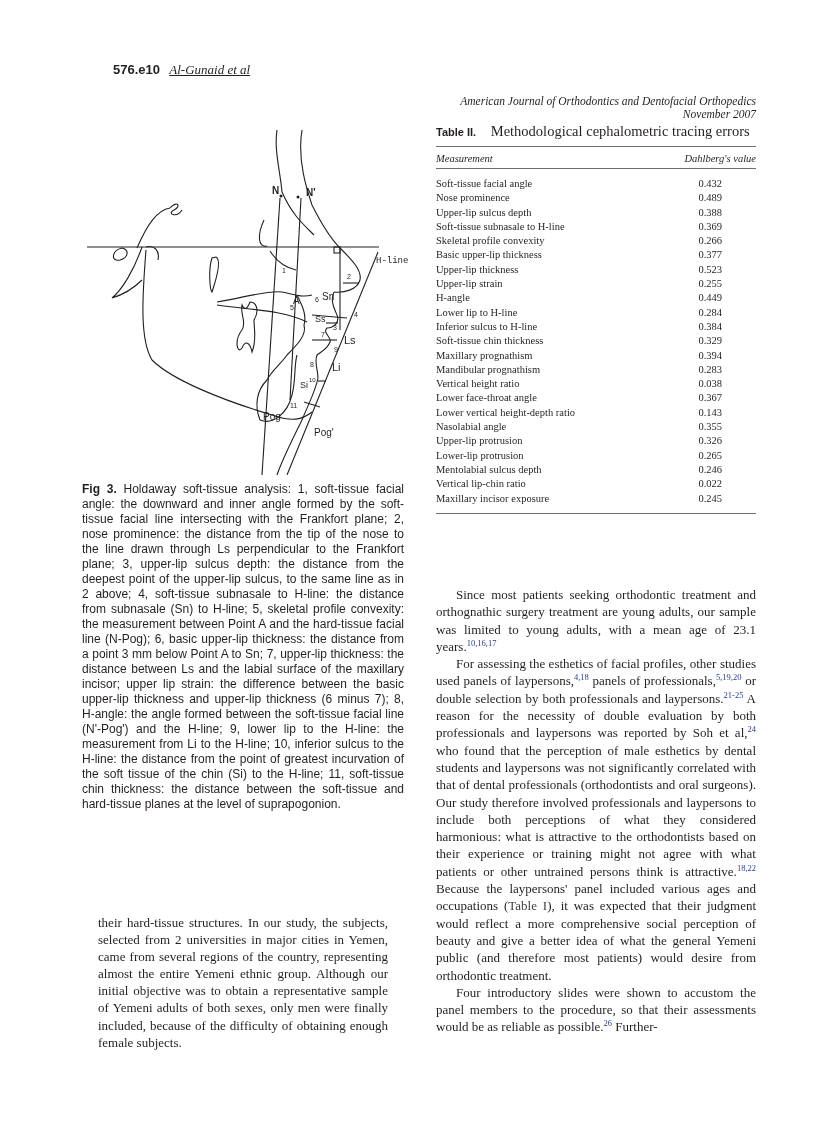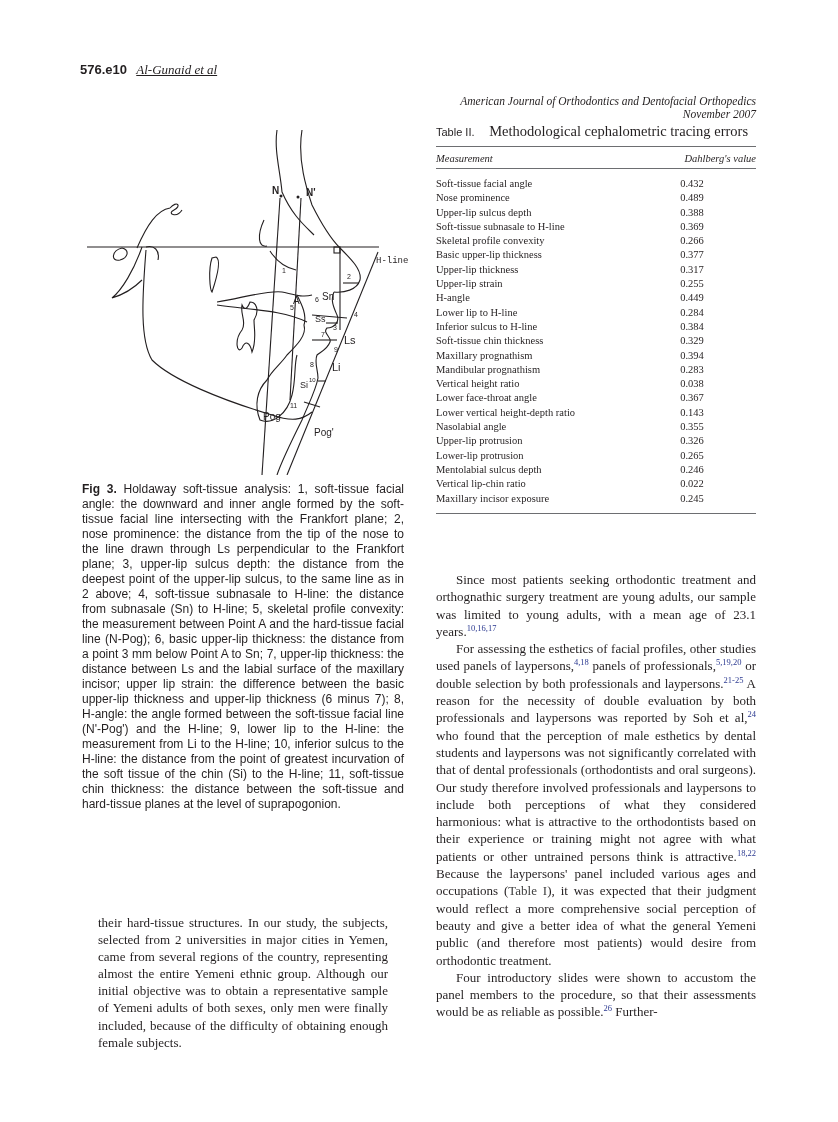--- a/index.html
+++ b/index.html
@@ -1,44 +1,44 @@
 <!DOCTYPE html>
 <html><head>
 <meta charset="utf-8">
 <style>
   html, body { margin: 0; padding: 0; background: #ffffff; }
   body { width: 838px; height: 1122px; position: relative; overflow: hidden; color: #231f20; }
   .page-header { position: absolute; top: 62px; left: 80px; width: 676px; height: 32px; }
   .ph-left { position: absolute; left: 0; top: 0; font-size: 13px; white-space: nowrap; }
-  .ph-page { font-family: "Liberation Sans", sans-serif; font-weight: bold; font-size: 13px; }
+  .ph-page { font-family: "Liberation Sans", sans-serif; font-weight: bold; font-size: 13px; margin-left: 33px; }
   .ph-authors { font-family: "Liberation Serif", serif; font-style: italic; font-size: 13px; margin-left: 6px; text-decoration: underline; }
   .ph-right { position: absolute; right: 0; top: 0; text-align: right; font-family: "Liberation Serif", serif; font-style: italic; font-size: 11.5px; line-height: 13px; margin-top: 33px; }
 
   .figure { position: absolute; left: 82px; top: 130px; width: 330px; height: 345px; }
   .figure svg { width: 100%; height: 100%; }
 
   .caption { position: absolute; left: 82px; top: 482px; width: 322px; font-family: "Liberation Sans", sans-serif; font-size: 12px; line-height: 15px; text-align: justify; }
   .caption .fig-label { font-weight: bold; }
 
   .body-left { position: absolute; left: 82px; top: 898px; width: 322px; font-family: "Liberation Serif", serif; font-size: 13px; line-height: 17.1px; text-align: justify; }
 
   .table-wrap { position: absolute; left: 436px; top: 123px; width: 320px; }
   .table-title { font-size: 14.5px; white-space: nowrap; margin-bottom: 6px; }
-  .table-title .tnum { font-family: "Liberation Sans", sans-serif; font-size: 11px; font-weight: normal; }
+  .table-title .tnum { font-family: "Liberation Sans", sans-serif; font-size: 11px; font-weight: bold; }
   .table-title .ttext { font-family: Liberation Serif, serif; margin-left: 11px; }
   .rule-top { border-top: 1.5px solid #6d6e71; }
   .rule-mid { border-top: 1.5px solid #6d6e71; margin-top: 4px; }
   .rule-bot { border-top: 1.5px solid #6d6e71; margin-top: 7px; }
   .thead { display: flex; justify-content: space-between; font-family: "Liberation Serif", serif; font-style: italic; font-size: 10.5px; padding-top: 6px; }
   .tbody { padding-top: 8px; font-family: "Liberation Serif", serif; font-size: 10.5px; }
   .trow { display: flex; height: 14.3px; line-height: 14.3px; }
   .trow .m { flex: 1; }
-  .trow .v { width: 60px; text-align: center; padding-right: 34px; }
-
-  .body-right { position: absolute; left: 436px; top: 571px; width: 320px; font-family: "Liberation Serif", serif; font-size: 13px; line-height: 17.3px; text-align: justify; }
+  .trow .v { width: 60px; text-align: right; padding-right: 34px; }
+
+  .body-right { position: absolute; left: 436px; top: 586px; width: 320px; font-family: "Liberation Serif", serif; font-size: 13px; line-height: 17.3px; text-align: justify; }
   .body-right p { margin: 0; text-indent: 20px; }
   .body-left p { margin: 16px; }
   sup.ref { font-size: 8.5px; color: #2b3990; line-height: 0; }
   a.tref { color: #404040; text-decoration: none; }
 </style>
 </head>
 <body>
 
 <div class="page-header">
   <div class="ph-left">
@@ -162,21 +162,21 @@
       <div class="trow">
         <span class="m">Skeletal profile convexity</span>
         <span class="v">0.266</span>
       </div>
       <div class="trow">
         <span class="m">Basic upper-lip thickness</span>
         <span class="v">0.377</span>
       </div>
       <div class="trow">
         <span class="m">Upper-lip thickness</span>
-        <span class="v">0.317</span>
+        <span class="v">0.523</span>
       </div>
       <div class="trow">
         <span class="m">Upper-lip strain</span>
         <span class="v">0.255</span>
       </div>
       <div class="trow">
         <span class="m">H-angle</span>
         <span class="v">0.449</span>
       </div>
       <div class="trow">

